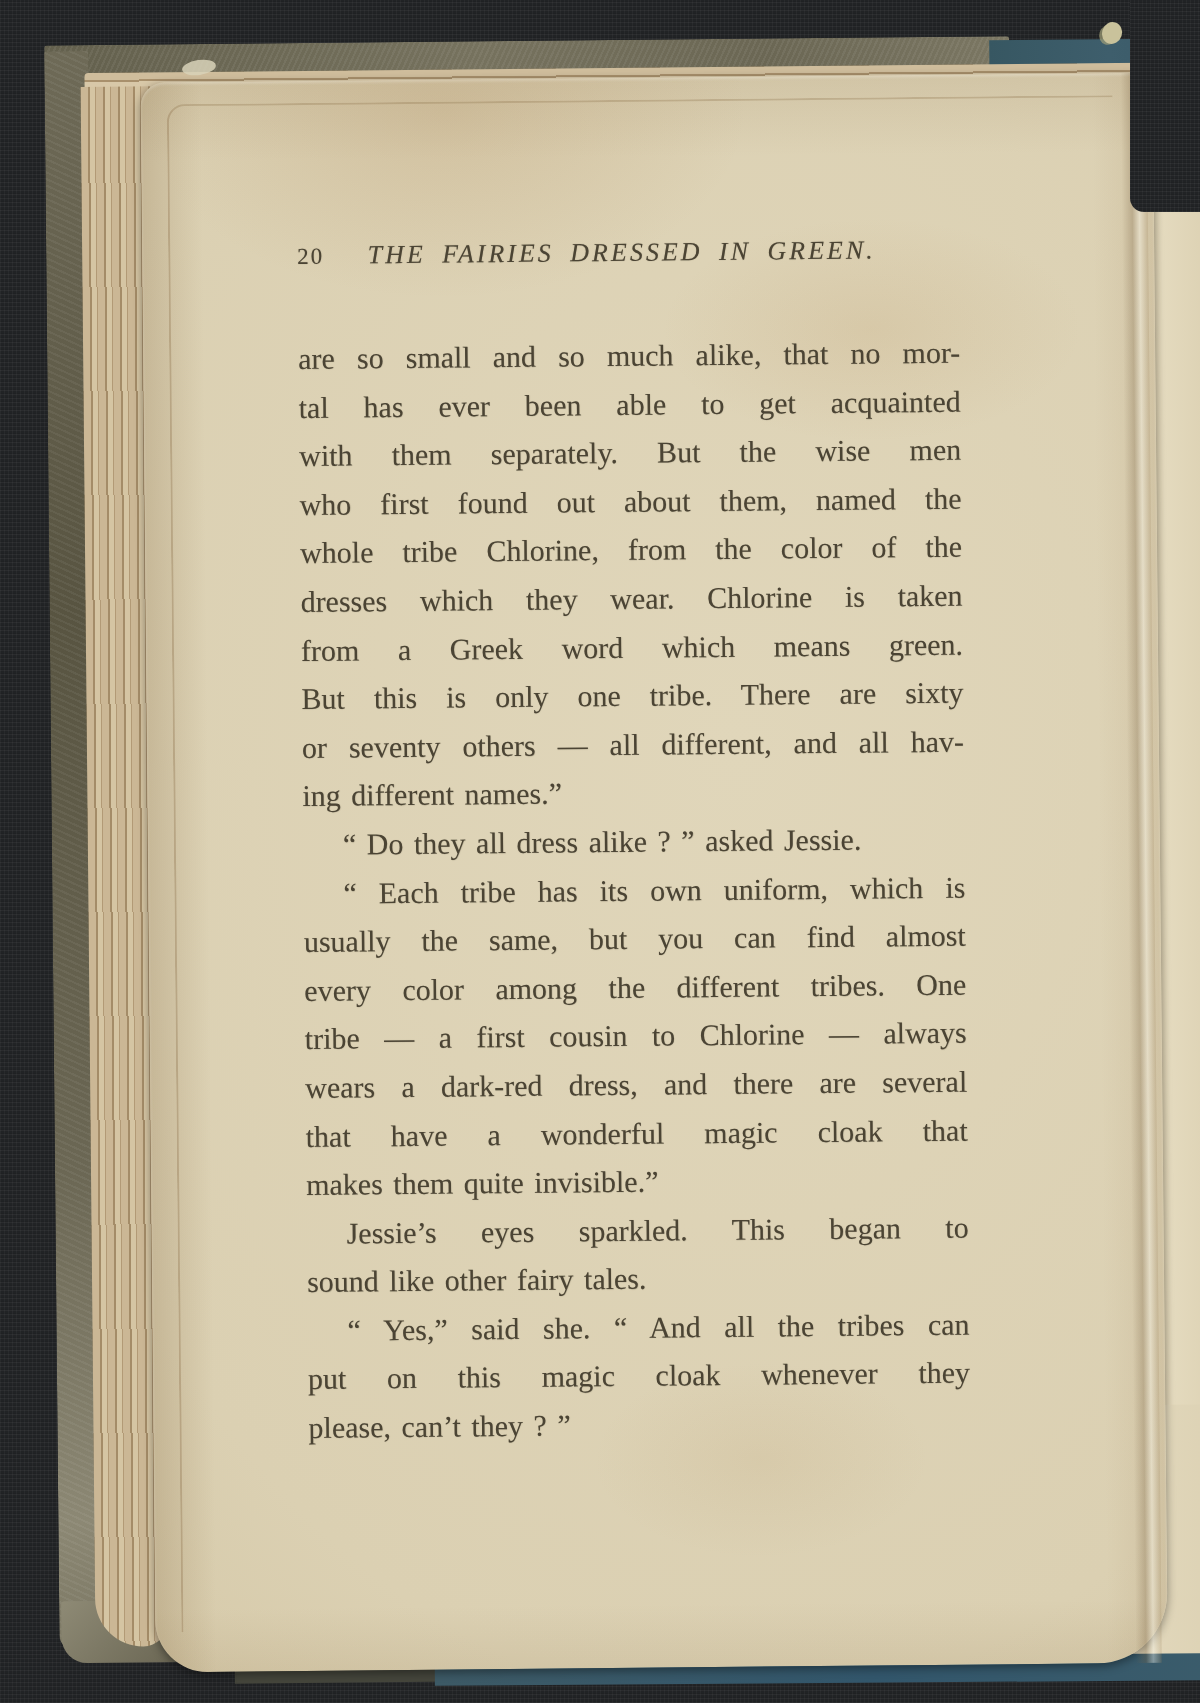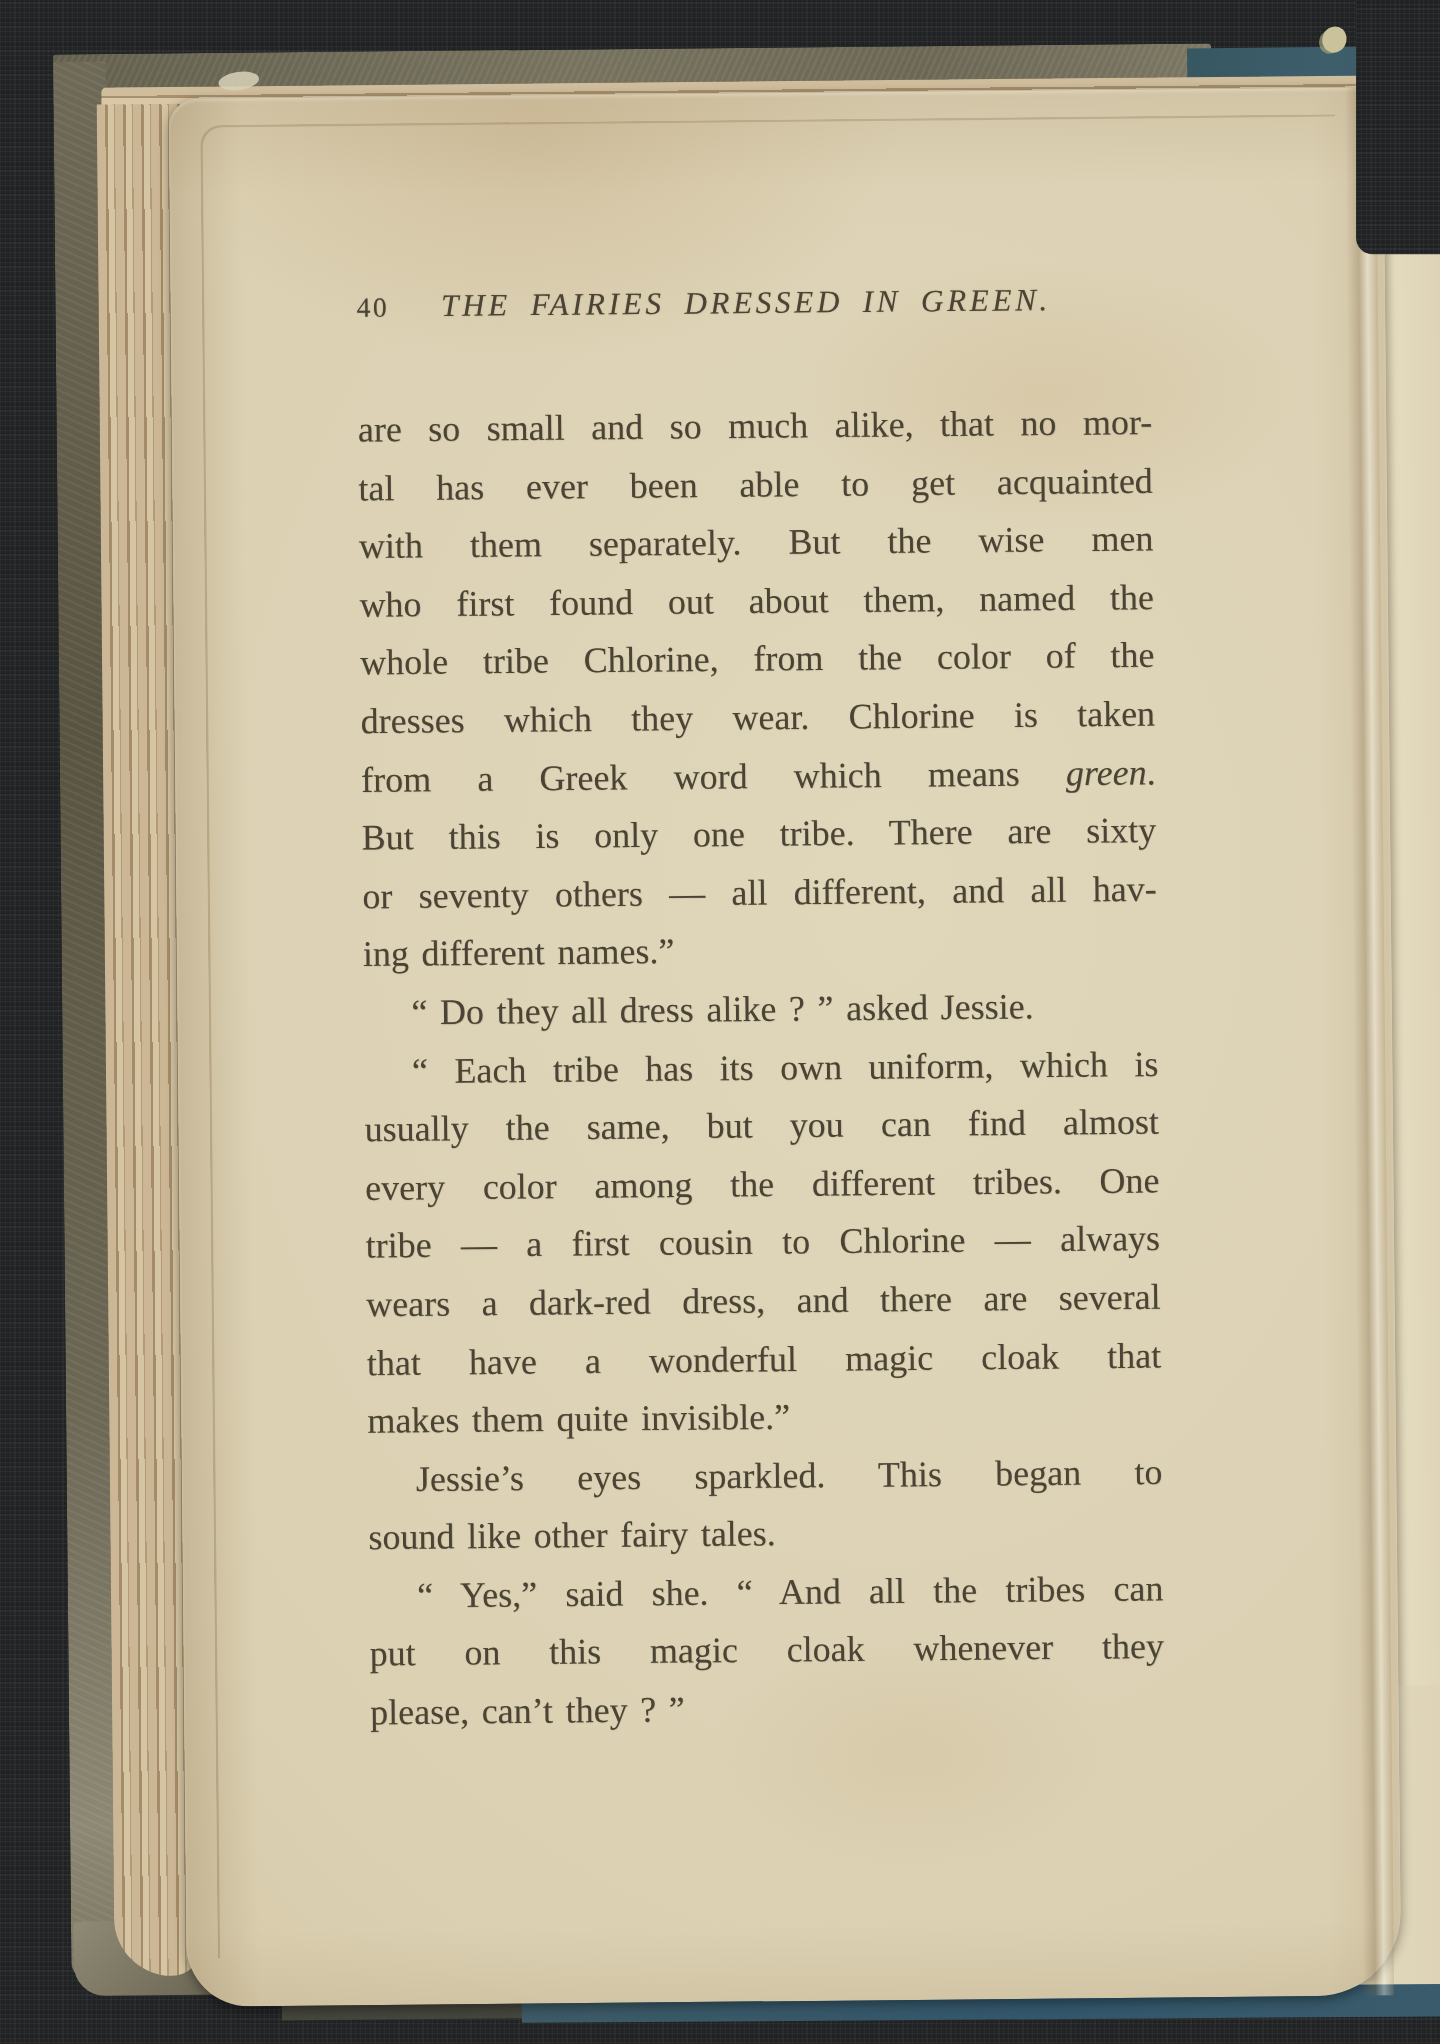--- a/index.html
+++ b/index.html
@@ -62,21 +62,21 @@
     background:linear-gradient(90deg, rgba(120,98,66,0), rgba(120,98,66,.28) 40%, rgba(255,255,245,.38) 68%, rgba(150,125,85,.22));}
   .header{position:absolute;left:155px;top:160px;width:662px;display:flex;align-items:baseline;color:var(--ink);}
   .pagenum{font-size:23px;letter-spacing:2px;text-shadow:0 0 1px rgba(75,68,52,.45);}
   .title{flex:1;text-align:center;margin-right:40px;font-style:italic;font-size:26px;
     letter-spacing:3px;word-spacing:7px;white-space:nowrap;text-shadow:0 0 1px rgba(75,68,52,.45);}
   .body{position:absolute;left:155px;top:254px;width:662px;color:var(--ink);
     font-size:30px;line-height:48.6px;word-spacing:3px;text-shadow:0.3px 0.3px 0.8px rgba(75,68,52,.35);}
   .line{white-space:normal;}
   .line.j{text-align:justify;text-align-last:justify;}
   .line.ind{padding-left:40px;}
-  .it{font-style:italic;}
+  .it{}
   .corner{position:absolute;left:1130px;top:0;width:70px;height:212px;border-radius:0 0 0 14px;
     background-color:var(--backdrop);
     background-image:
       repeating-linear-gradient(0deg, rgba(255,255,255,.045) 0 1px, rgba(0,0,0,.06) 1px 2px, transparent 2px 4px),
       repeating-linear-gradient(90deg, rgba(255,255,255,.035) 0 1px, transparent 1px 4px);}
   .fray{position:absolute;border-radius:50%;}
   .f1{left:1102px;top:22px;width:20px;height:22px;background:#c9c29b;transform:rotate(18deg);
       box-shadow:-3px 3px 0 -1px rgba(160,158,120,.7);}
   .f2{left:182px;top:60px;width:34px;height:15px;background:#d8d2b8;transform:rotate(-8deg);opacity:.85;}
 </style>
@@ -90,21 +90,21 @@
     <div class="cover-left"></div>
     <div class="cover-bl"></div>
     <div class="edges-top"></div>
     <div class="edges-left"></div>
     <div class="underpage"></div>
     <div class="underpage2"></div>
     <div class="cover-olive-bottom"></div>
     <div class="cover-teal-bottom"></div>
     <div class="page">
       <div class="header">
-        <span class="pagenum">40</span>
+        <span class="pagenum">20</span>
         <span class="title">THE FAIRIES DRESSED IN GREEN.</span>
       </div>
       <div class="body" id="body-text">
           <div class="line j"><span>are so small and so much alike, that no mor-</span></div>
           <div class="line j"><span>tal has ever been able to get acquainted</span></div>
           <div class="line j"><span>with them separately. But the wise men</span></div>
           <div class="line j"><span>who first found out about them, named the</span></div>
           <div class="line j"><span>whole tribe Chlorine, from the color of the</span></div>
           <div class="line j"><span>dresses which they wear. Chlorine is taken</span></div>
           <div class="line j"><span>from a Greek word which means </span><span class="it">green</span><span>.</span></div>

